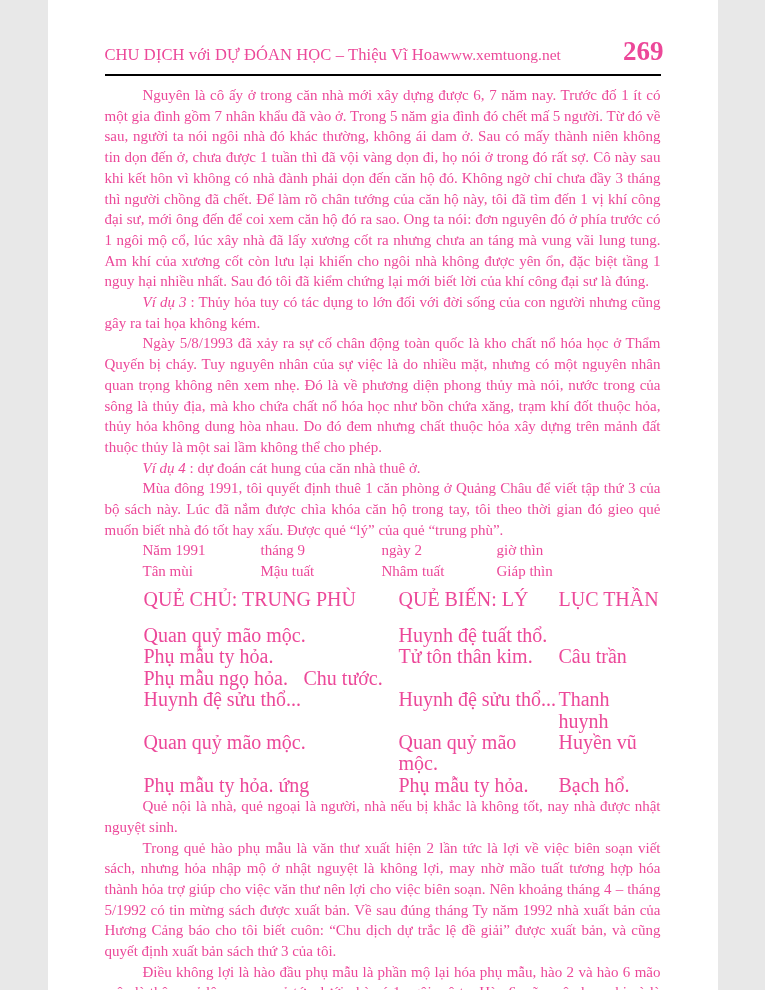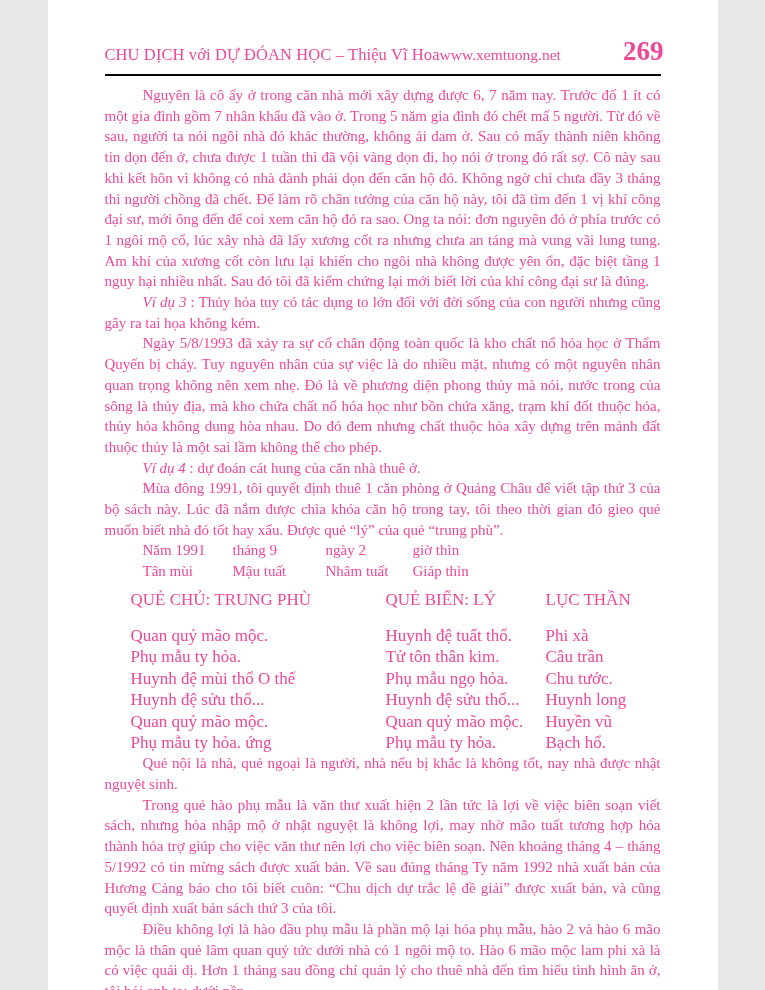--- a/index.html
+++ b/index.html
@@ -30,27 +30,27 @@
   p.para {
     margin: 0;
     font-size: 15px;
     line-height: 20.7px;
     text-align: justify;
     text-indent: 38px;
   }
   .vd-label { font-style: italic; }
   
   .date-table { margin-left: 38px; font-size: 15px; line-height: 20.7px; }
-  .date-row { display: flex; }
+  .date-row { display: flex; gap: 28px; }
   .date-row span { display: inline-block; }
   .dc1 { width: 90px; }
   .dc2 { width: 93px; }
   .dc3 { width: 87px; }
   
-  .hex-table { margin-left: 26px; font-size: 17px; }
+  .hex-table { margin-left: 39px; font-size: 20px; }
   .hex-head { display: flex; margin: 7px 0 15px 0; line-height: 21px; }
   .hex-row  { display: flex; line-height: 21.4px; }
   .hc1 { width: 255px; }
   .hc2 { width: 160px; }
   .hc3 { flex: 1; }
 </style>
 </head>
 <body>
 
 <div class="page">
@@ -91,36 +91,34 @@
 
     <div class="hex-table">
       <div class="hex-head">
         <span class="hc1">QUẺ CHỦ: TRUNG PHÙ</span>
         <span class="hc2">QUẺ BIẾN: LÝ</span>
         <span class="hc3">LỤC THẦN</span>
       </div>
       <div class="hex-row">
         <span class="hc1">Quan quỷ mão mộc.</span>
         <span class="hc2">Huynh đệ tuất thổ.</span>
-        <span class="hc3">Phi xà</span>
       </div>
       <div class="hex-row">
         <span class="hc1">Phụ mẫu ty hỏa.</span>
         <span class="hc2">Tử tôn thân kim.</span>
         <span class="hc3">Câu trần</span>
       </div>
       <div class="hex-row">
-        <span class="hc1">Huynh đệ mùi thổ O thế</span>
         <span class="hc2">Phụ mẫu ngọ hỏa.</span>
         <span class="hc3">Chu tước.</span>
       </div>
       <div class="hex-row">
         <span class="hc1">Huynh đệ sửu thổ...</span>
         <span class="hc2">Huynh đệ sửu thổ...</span>
-        <span class="hc3">Huynh long</span>
+        <span class="hc3">Thanh huynh</span>
       </div>
       <div class="hex-row">
         <span class="hc1">Quan quỷ mão mộc.</span>
         <span class="hc2">Quan quỷ mão mộc.</span>
         <span class="hc3">Huyền vũ</span>
       </div>
       <div class="hex-row">
         <span class="hc1">Phụ mẫu ty hỏa. ứng</span>
         <span class="hc2">Phụ mẫu ty hỏa.</span>
         <span class="hc3">Bạch hổ.</span>

